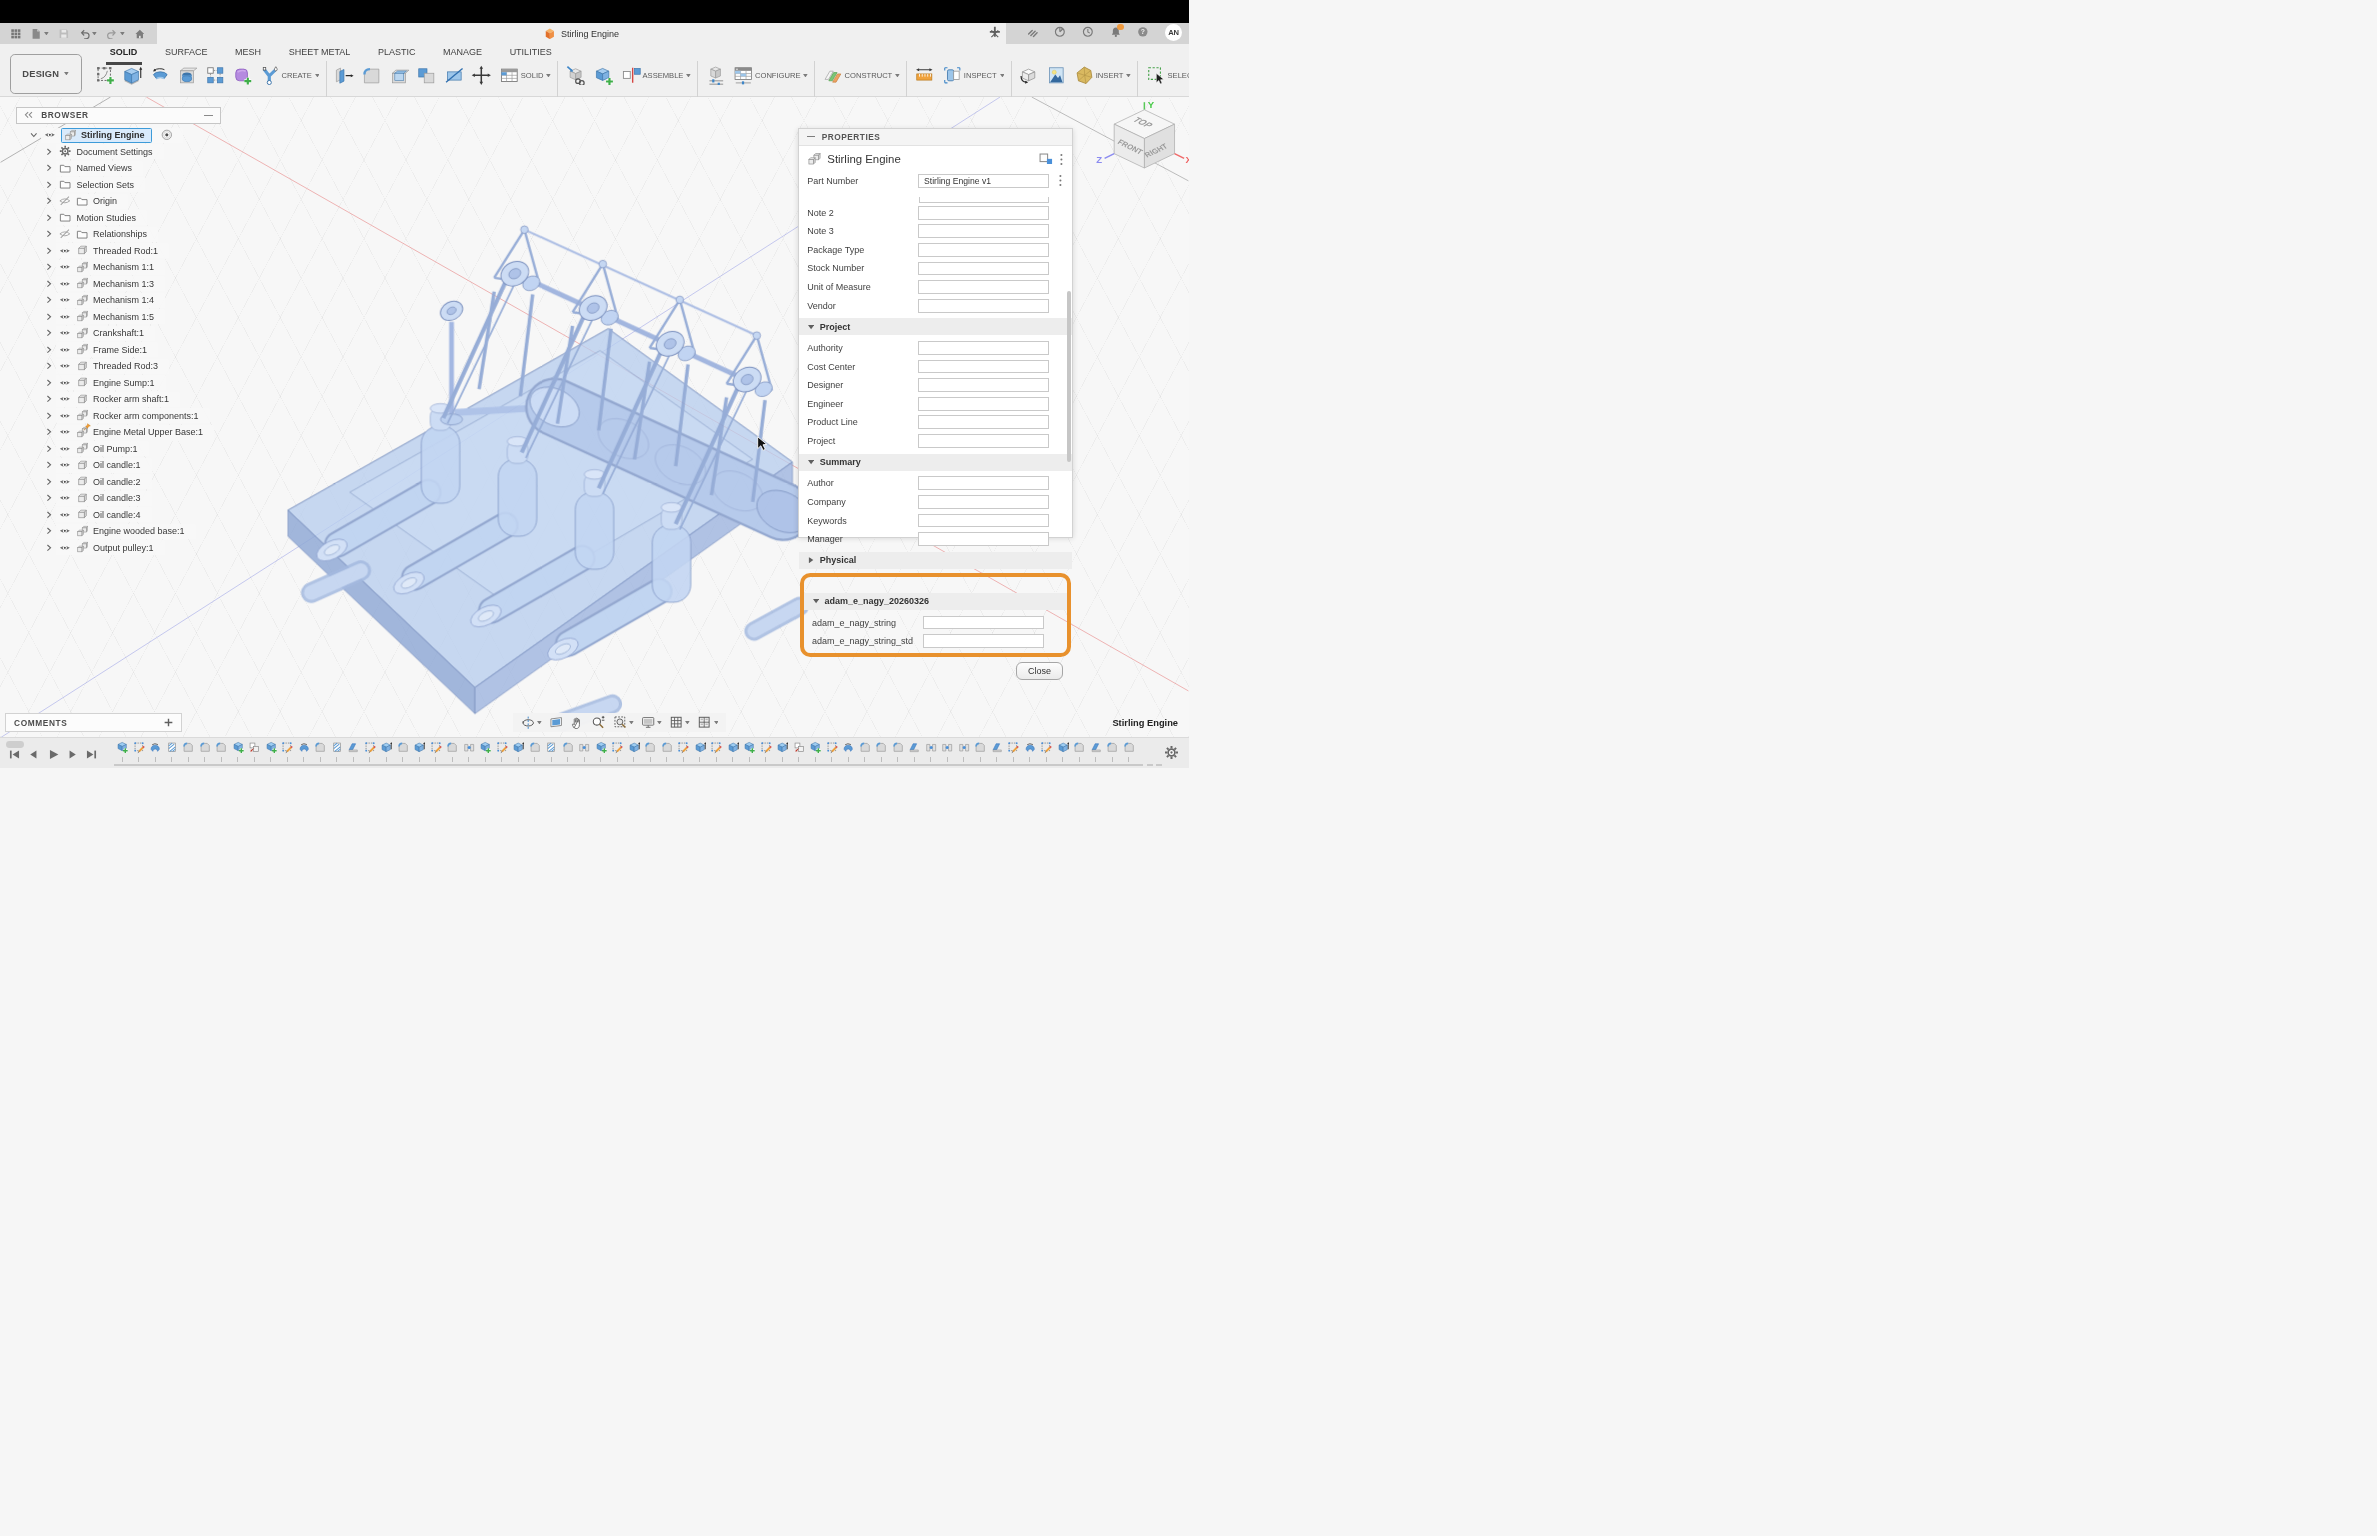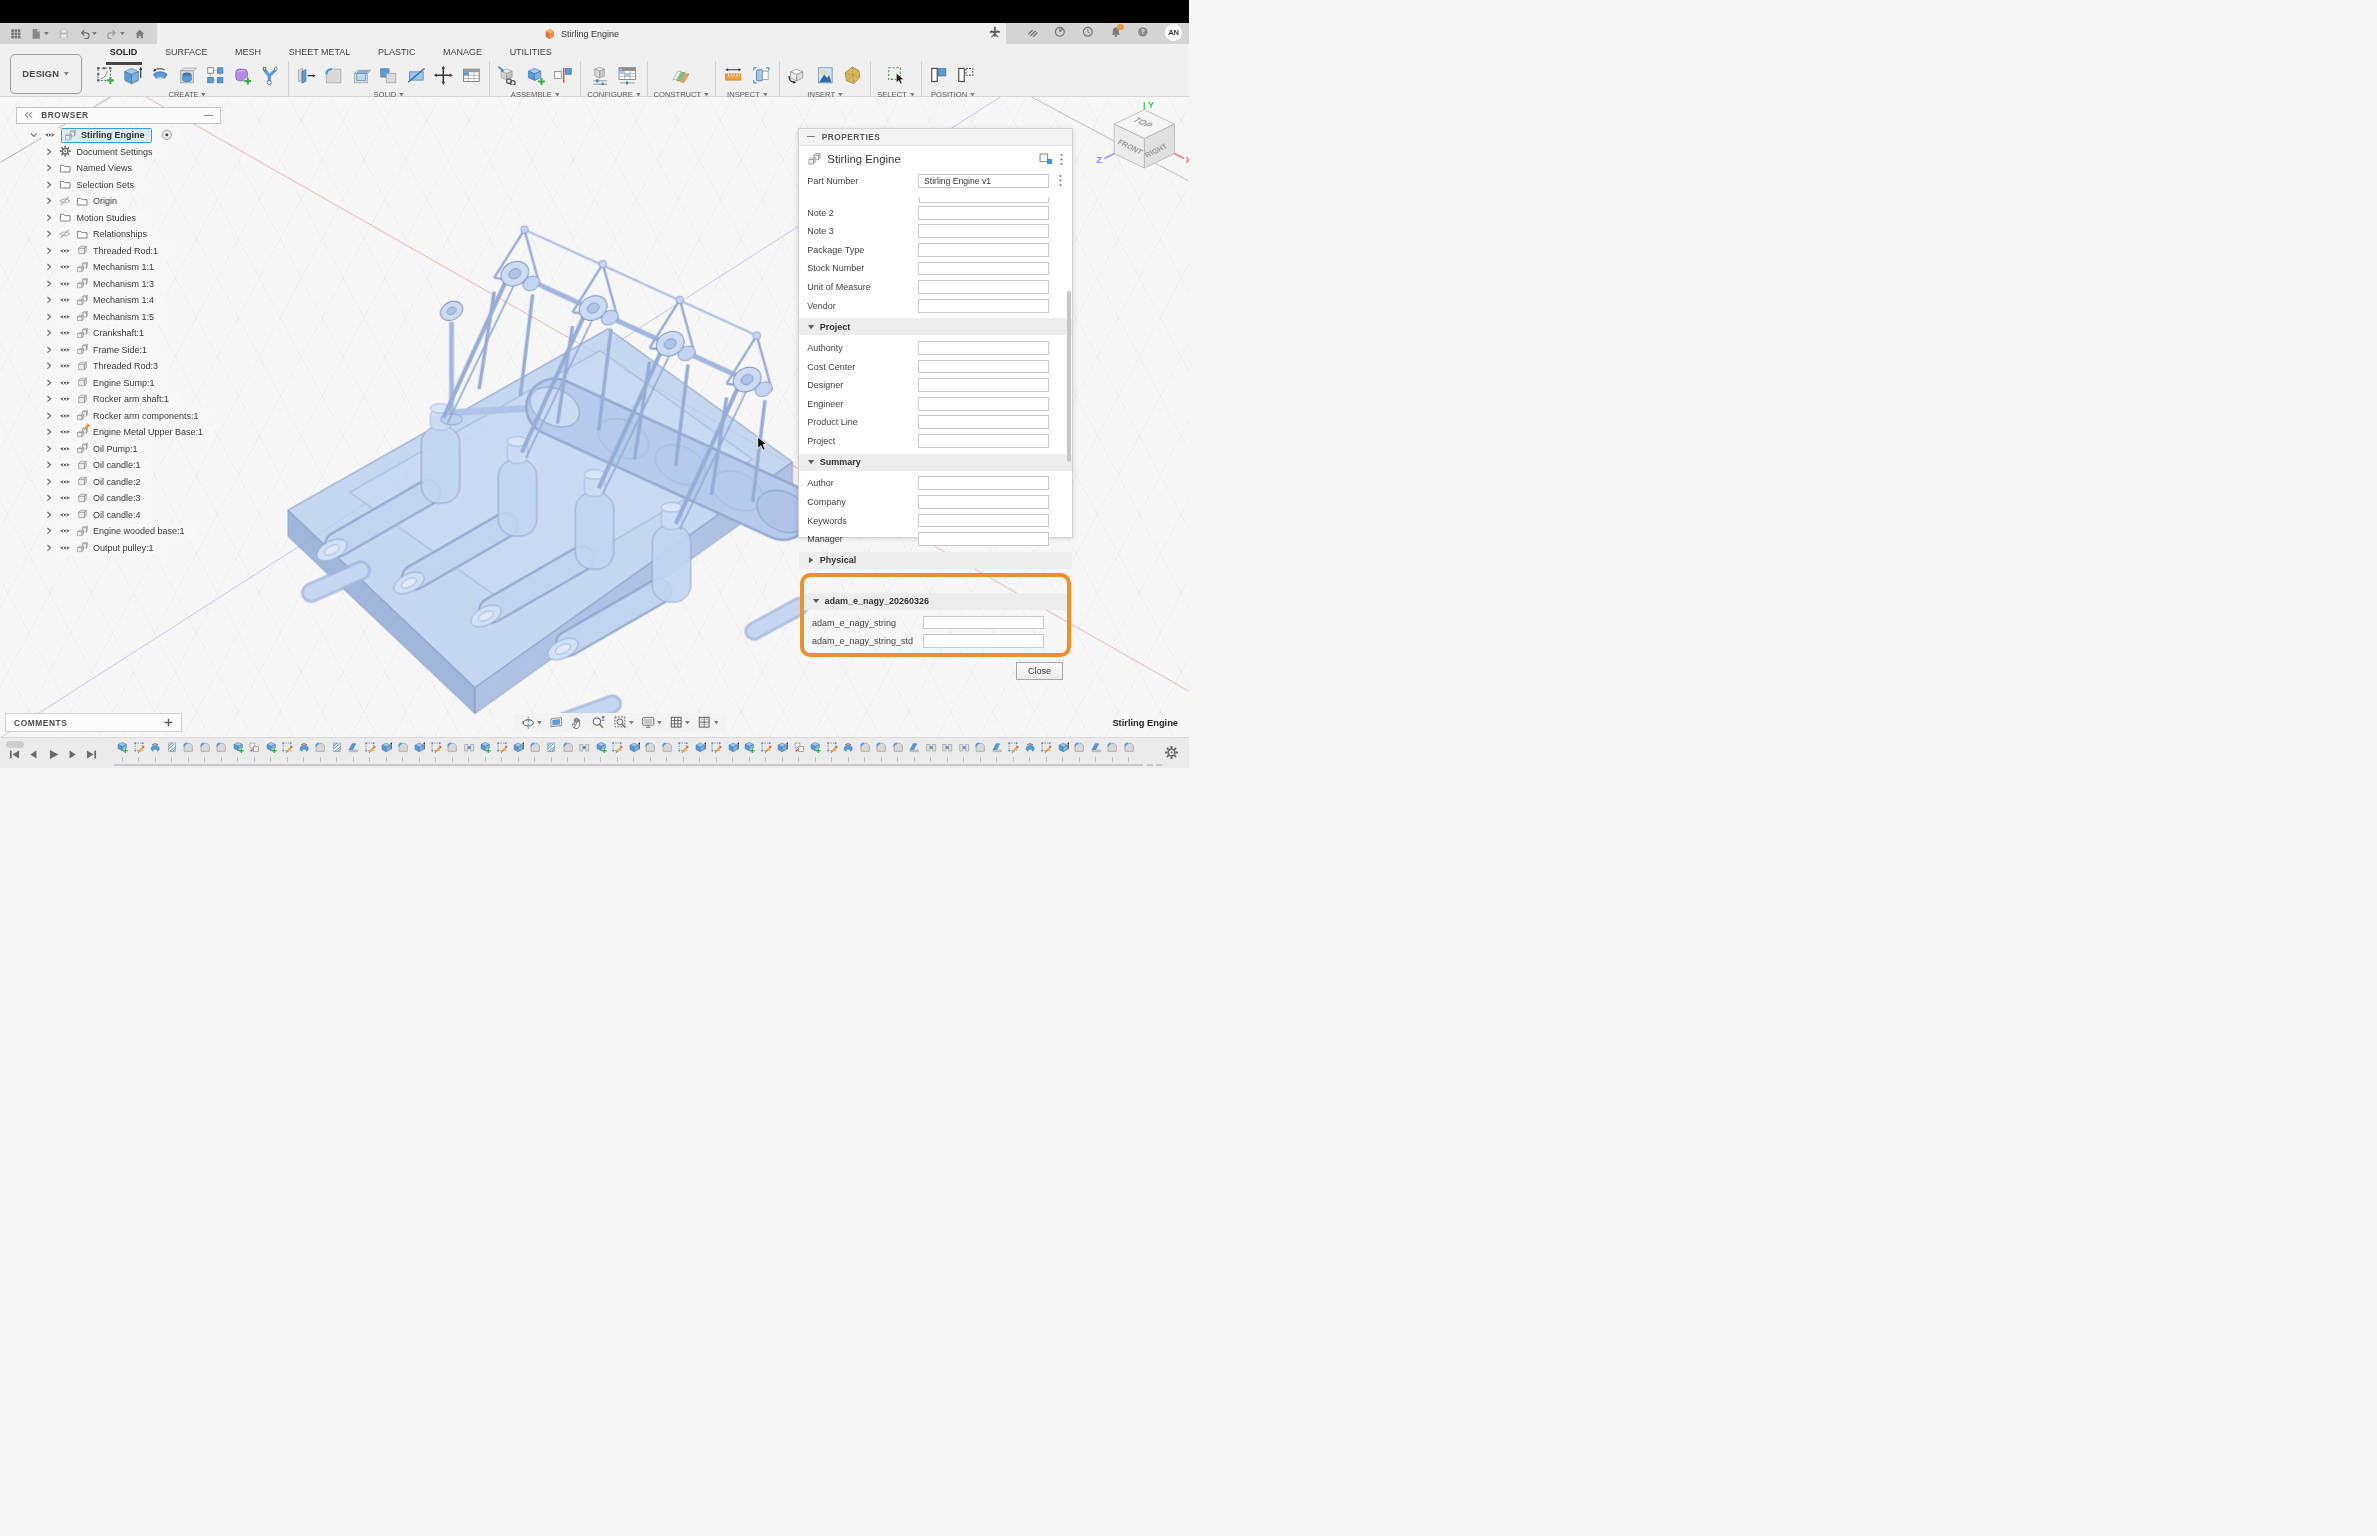--- a/index.html
+++ b/index.html
@@ -21,21 +21,21 @@
   .bell-dot{position:absolute;right:-2.1px;top:-2.1px;width:6.2px;height:6.2px;border-radius:50%;background:#f09a3e}
   .avatar{width:17px;height:17px;border-radius:50%;background:#fff;display:flex;align-items:center;justify-content:center;font-size:7.6px;font-weight:bold;color:#3c3c3c}
   
   .ribbon{position:absolute;left:0;top:44px;width:1189px;height:53px;background:#f0f0f0;border-bottom:0.7px solid #d8d8d8}
   .design-btn{position:absolute;left:9.6px;top:9.6px;width:72px;height:40px;border:1px solid #9f9f9f;border-radius:4.8px;display:flex;align-items:center;justify-content:center;gap:4.8px;font-size:9.3px;font-weight:bold;color:#4a4a4a;letter-spacing:0.2px;background:#f0f0f0}
   #ribbon-tabs{position:absolute;left:96px;top:1.4px;display:flex}
   .rtab{position:relative;height:13.8px;padding:1.4px 13.8px;font-size:9px;color:#3f3f3f;white-space:nowrap}
   .rtab.active{font-weight:bold;color:#262626}
   .rtab.active::after{content:"";position:absolute;left:9.6px;right:9.6px;top:16.5px;height:3.4px;background:#474747}
   #ribbon-groups{position:absolute;left:87px;top:16.5px;display:flex;align-items:flex-start}
-  .rgroup{display:flex;flex-direction:column;align-items:center;padding:0 6.2px}
+  .rgroup{display:flex;flex-direction:row;align-items:center;padding:0 6.2px}
   .gicons{display:flex;gap:4.1px;height:29px;align-items:center}
   .gbtn{width:23.4px;height:27.5px;display:flex;align-items:center;justify-content:center;border-radius:2.1px}
   .gicon{width:20.6px;height:20.6px}
   .glabel{margin-top:0.7px;font-size:7.6px;color:#5a5a5a;display:flex;gap:2.8px;align-items:center}
   .caret{width:4.8px;height:3.4px;opacity:.8}
   .gdiv{width:0.7px;background:#d2d2d2;height:44px;margin-top:0.7px}
   
   .canvas{position:absolute;left:0;top:97px;width:1189px;height:640px;background:
     repeating-linear-gradient(62deg, rgba(110,110,110,.075) 0 0.7px, transparent 0.7px 37px),
     repeating-linear-gradient(-62deg, rgba(110,110,110,.075) 0 0.7px, transparent 0.7px 37px),
@@ -76,21 +76,21 @@
   .plabel{width:111px;font-size:9px;color:#3f3f3f;flex:none;white-space:nowrap}
   .pinput{flex:1;height:13.8px;border:0.7px solid #c9c9c9;background:#fff;font-family:"Liberation Sans",sans-serif;font-size:8.6px;color:#333;padding:0 4.8px;min-width:0}
   .pkebab{position:absolute;right:9px;top:4.1px}
   .sliver{margin:6.2px 23.4px 0 120px;height:6.2px;border:0.7px solid #c9c9c9;border-top:none}
   .psec{height:17px;background:#ededed;display:flex;align-items:center;gap:5.5px;padding-left:9px;margin:3.4px 0;font-size:9px;font-weight:bold;color:#333}
   .seccaret{width:6.2px;height:6.2px}
   .seccaret.closed{transform:rotate(-90deg)}
   .ring{border:4.1px solid #e8912d;border-radius:10.3px;margin:4.1px 0.7px 2.8px;padding-bottom:2.8px;overflow:hidden}
   .ring .psec{margin-top:16px;background:#ededed}
   .pfooter{position:relative;height:23.4px;margin-top:1.4px}
-  .close-btn{position:absolute;right:9px;top:2.1px;padding:2.8px 11px;font-size:9px;color:#333;background:linear-gradient(#fdfdfd,#ebebeb);border:0.7px solid #a6a6a6;border-radius:0;font-family:"Liberation Sans",sans-serif}
+  .close-btn{position:absolute;right:9px;top:2.1px;padding:2.8px 11px;font-size:9px;color:#333;background:linear-gradient(#fdfdfd,#ebebeb);border:0.7px solid #a6a6a6;border-radius:6px;font-family:"Liberation Sans",sans-serif}
   .pscroll{position:absolute;right:1.4px;top:162px;width:3.4px;height:171px;background:#c6c6c6;border-radius:2.1px}
   
   .viewcube{position:absolute;left:1095px;top:100px;width:96px;height:86px;z-index:15}
   
   .comments{position:absolute;left:4.8px;top:713px;width:177px;height:19px;background:#fcfcfc;border:0.7px solid #d2d2d2;display:flex;align-items:center;justify-content:space-between;padding:0 8.3px;z-index:20}
   .comments .cm-label{font-size:8.3px;font-weight:bold;letter-spacing:0.6px;color:#4c4c4c}
   .cm-plus{width:9px;height:9px}
   .navbar{position:absolute;left:513px;top:713px;height:18.6px;background:rgba(243,243,243,.97);display:flex;align-items:center;gap:6.9px;padding:0 7.6px;z-index:20}
   .nv{display:flex;align-items:center;gap:2.1px}
   .nv svg.ni{width:14.4px;height:14.4px}

